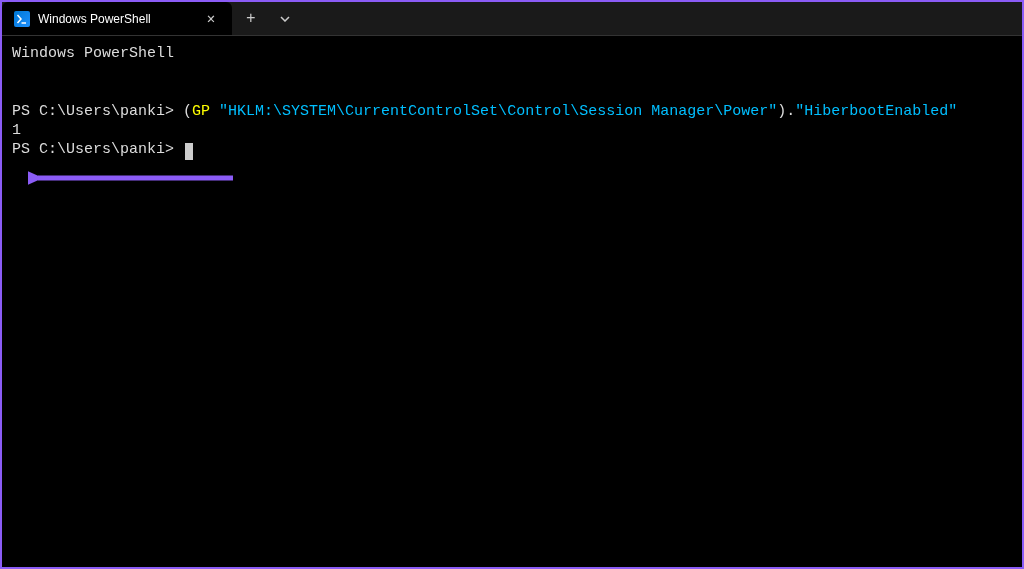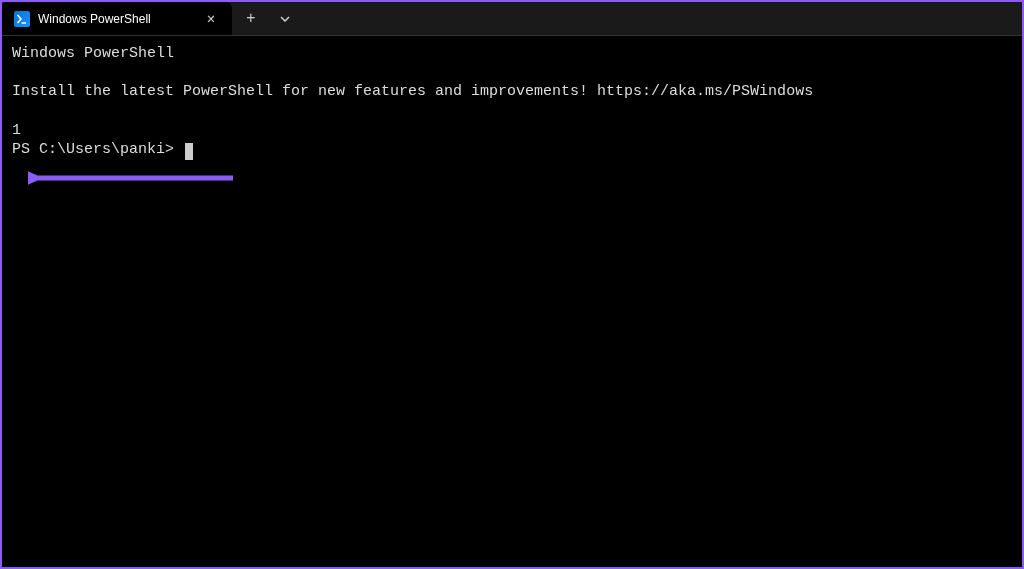--- a/index.html
+++ b/index.html
@@ -121,22 +121,22 @@
   <div class="tab-dropdown">
     <svg width="10" height="6" viewBox="0 0 10 6">
         <path d="M1 1 L5 5 L9 1" stroke="#ccc" stroke-width="1.5" fill="none"></path>
       </svg>
   </div>
 </div>
 
 <div class="terminal">
   <div class="line white">Windows PowerShell</div>
   <div class="line">&nbsp;</div>
-  <div class="line white">Install the latest PowerShell for new features and improvements! https://aka.ms/PSWindows</div>
   <div class="line">&nbsp;</div>
+  <div class="line"><span class="white">PS C:\Users\panki&gt; </span><span class="paren">(</span><span class="yellow">GP</span><span> </span><span class="cyan">"HKLM:\SYSTEM\CurrentControlSet\Control\Session Manager\Power"</span><span class="paren">)</span><span class="white">.</span><span class="cyan">"HiberbootEnabled"</span></div>
   <div class="line white">1</div>
   <div class="line"><span class="white">PS C:\Users\panki&gt; </span><span class="cursor"></span></div>
 </div>
 
 <svg class="arrow-annotation" width="210" height="24" viewBox="0 0 210 24">
   <defs>
     <marker id="arrowhead" markerWidth="10" markerHeight="10" refX="2" refY="5" orient="auto">
       <path d="M10,1 L1,5 L10,9 L7,5 Z" fill="#8b5cf6"></path>
     </marker>
   </defs>

